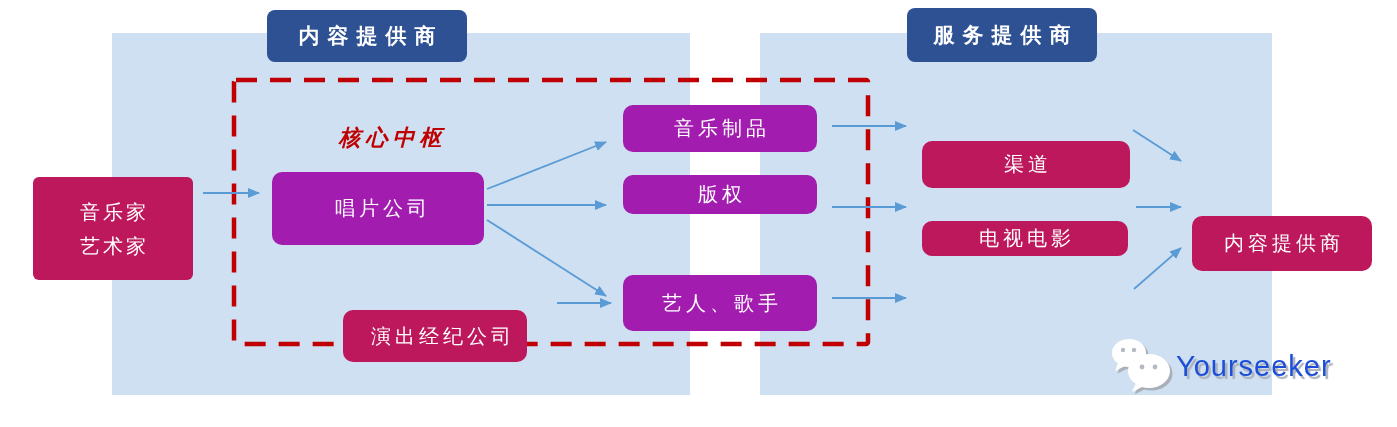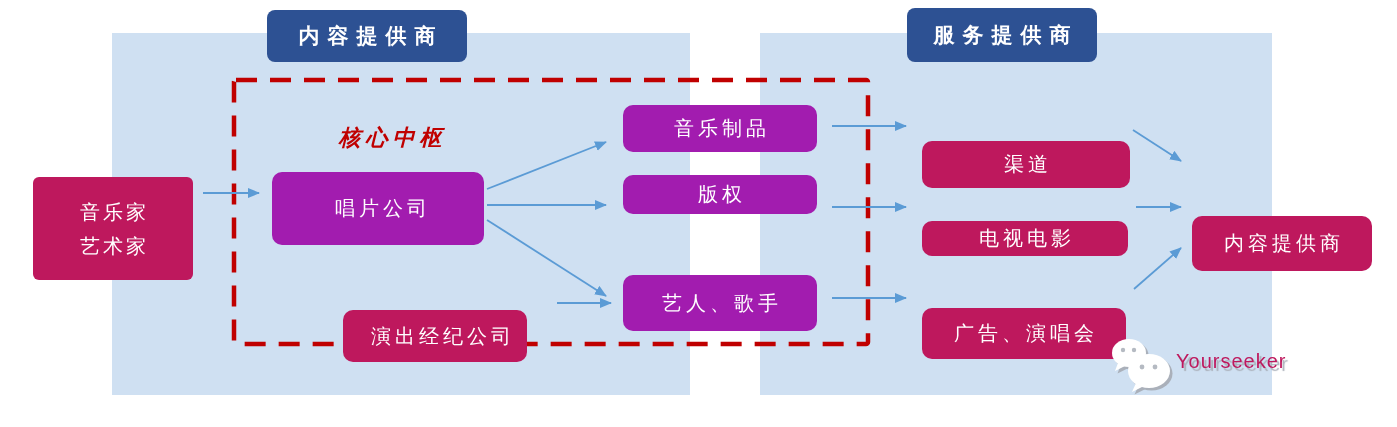--- a/index.html
+++ b/index.html
@@ -26,21 +26,21 @@
   #box-artists{left:623px;top:275px;width:194px;height:56px;}
   #box-channels{left:922px;top:105px;width:208px;height:47px;}
   #box-tv{left:922px;top:185px;width:206px;height:35px;}
   #box-ads{left:922px;top:272px;width:204px;height:51px;}
   #box-consumers{left:1192px;top:180px;width:180px;height:55px;}
   #core-hub{position:absolute;left:315px;top:122px;width:150px;height:32px;
             color:#c00000;font-size:22px;font-weight:bold;font-style:italic;
             letter-spacing:5px;text-indent:5px;display:flex;align-items:center;justify-content:center;}
   #arrow-layer,#dash-layer{position:absolute;left:0;top:0;}
   #watermark{position:absolute;left:1108px;top:336px;width:280px;height:70px;}
-  #wm-text{position:absolute;left:68px;top:14px;font-size:20px;color:#be185d;
+  #wm-text{position:absolute;left:68px;top:14px;font-size:29px;color:#1d4ed8;
            text-shadow:2.5px 2.5px 1px #aab0ba;letter-spacing:1px;}
 </style>
 </head>
 <body>
 
 <div id="stage">
   <div id="panel-left" class="panel"></div>
   <div id="panel-right" class="panel"></div>
 
   <svg id="dash-layer" width="1397" height="427">
@@ -56,21 +56,20 @@
     <span>音乐家</span>
     <span>艺术家</span>
   </div>
   <div id="box-record" class="box orange">唱片公司</div>
   <div id="box-agency" class="box gray">演出经纪公司</div>
   <div id="box-products" class="box orange">音乐制品</div>
   <div id="box-copyright" class="box orange">版权</div>
   <div id="box-artists" class="box orange">艺人、歌手</div>
   <div id="box-channels" class="box gray">渠道</div>
   <div id="box-tv" class="box gray">电视电影</div>
-  <div id="box-ads" class="box gray">广告、演唱会</div>
   <div id="box-consumers" class="box gray">内容提供商</div>
 
   <svg id="arrow-layer" width="1397" height="427">
     <defs>
       <marker id="ah" markerWidth="13" markerHeight="11" refX="11" refY="5" orient="auto" markerUnits="userSpaceOnUse">
         <path d="M0,0 L12,5 L0,10 z" fill="#5b9bd5"></path>
       </marker>
     </defs>
     <g stroke="#5b9bd5" stroke-width="1.8" fill="none">
       <line x1="203" y1="193" x2="259" y2="193" marker-end="url(#ah)"></line>

